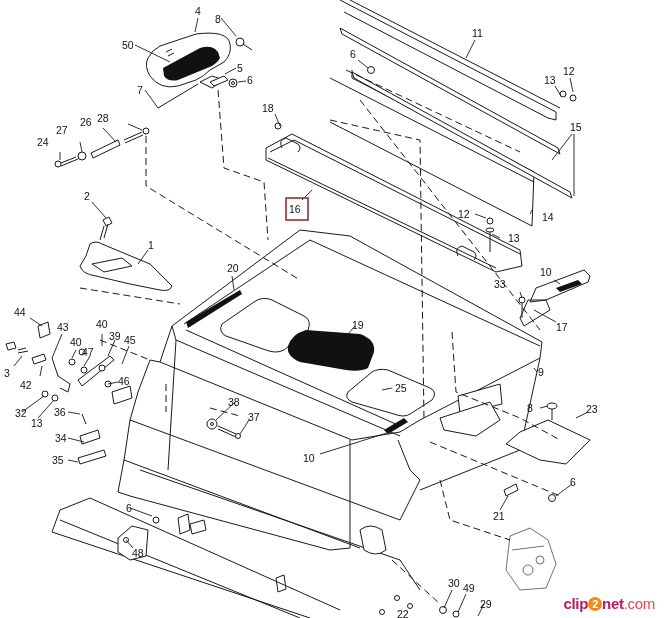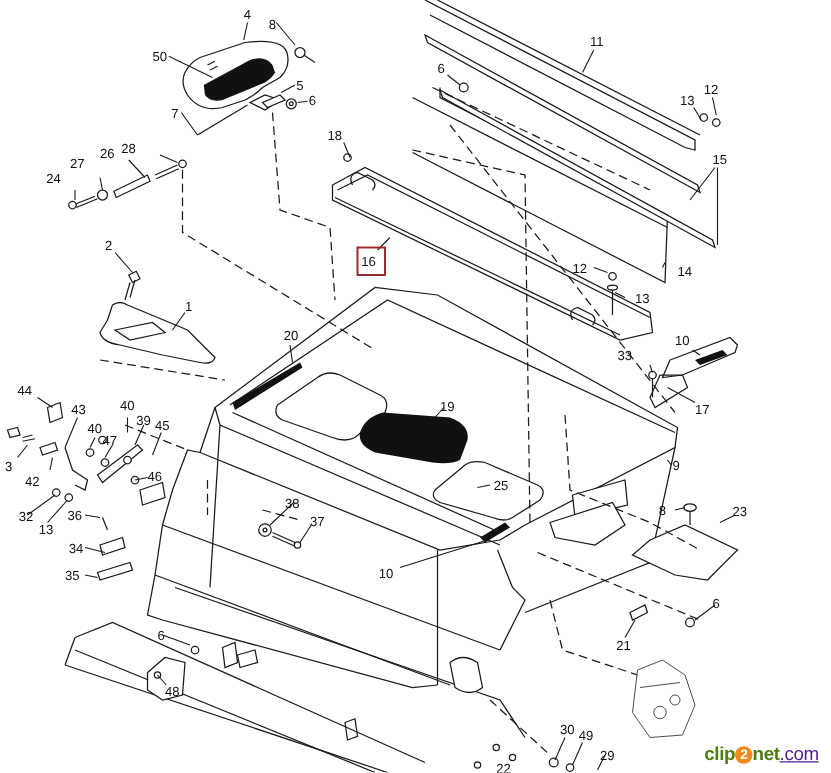--- a/index.html
+++ b/index.html
@@ -7,23 +7,23 @@
   #diagram { position: absolute; left: 0; top: 0; width: 665px; height: 618px; }
   .ln { stroke: #1a1a1a; stroke-width: 1; fill: none; }
   .lnw { stroke: #1a1a1a; stroke-width: 1; fill: #ffffff; }
   .thin { stroke: #333; stroke-width: 0.7; fill: none; }
   .dash { stroke: #1a1a1a; stroke-width: 1; fill: none; stroke-dasharray: 7 4; }
   .blk { fill: #111111; stroke: none; }
   .lead { stroke: #1a1a1a; stroke-width: 0.9; fill: none; }
   .lbl { font-size: 10.5px; fill: #111111; font-family: "Liberation Sans", sans-serif; }
   .hl { fill: none; stroke: #9b2d2d; stroke-width: 1.6; }
   .wm { position: absolute; right: 10px; bottom: 6px; font-size: 15px; font-family: "Liberation Sans", sans-serif; letter-spacing: -0.3px; }
-  .wm .c1 { color: #4d7c0f; font-weight: bold; }
+  .wm .c1 { color: #be185d; font-weight: bold; }
   .wm .c2 { display: inline-block; width: 14px; height: 14px; border-radius: 7px; background: #f08a1c; color: #fff; font-size: 11px; text-align: center; line-height: 14px; font-weight: bold; vertical-align: 1px; }
-  .wm .c3 { color: #4c1d95; text-decoration: underline; }
+  .wm .c3 { color: #ef4444; }
 </style>
 </head>
 <body>
 
 <svg id="diagram" viewBox="0 0 665 618" xmlns="http://www.w3.org/2000/svg">
 
   <g>
     <path class="lnw" d="M148 58 Q152 50 160 46 L196 34 Q228 30 230 44 Q232 54 224 62 L210 70 Q204 76 196 80 L178 86 Q160 90 150 76 Q144 66 148 58 Z"></path>
     <path class="blk" d="M163 68 L200 48 Q212 44 218 52 L220 58 Q218 62 212 66 L178 80 Q168 82 164 76 Z"></path>
     <path class="ln" d="M166 52 l6 -3 M168 56 l6 -3"></path>

